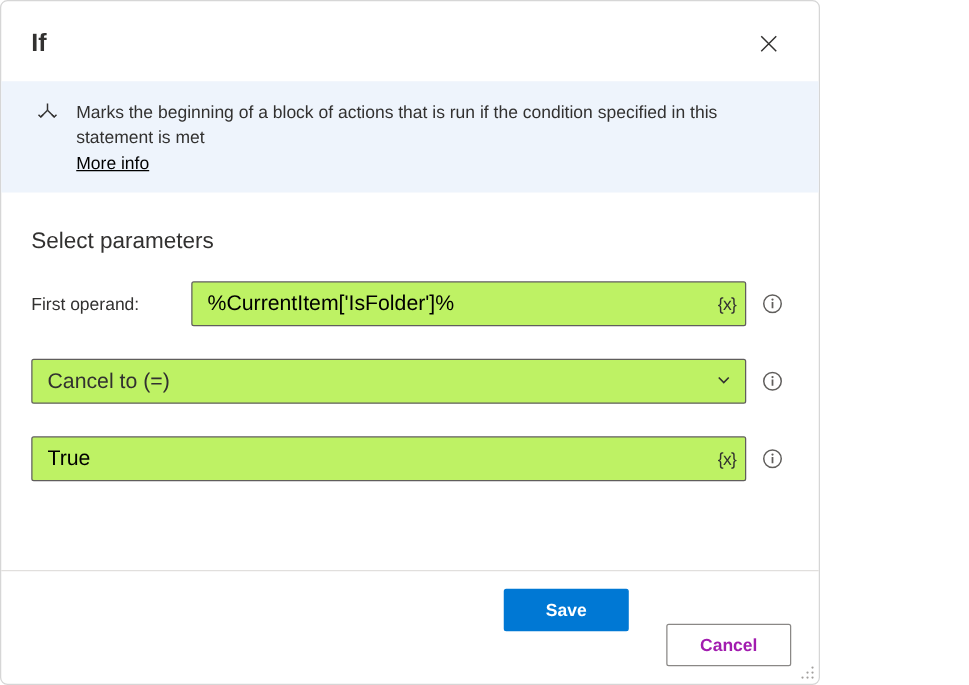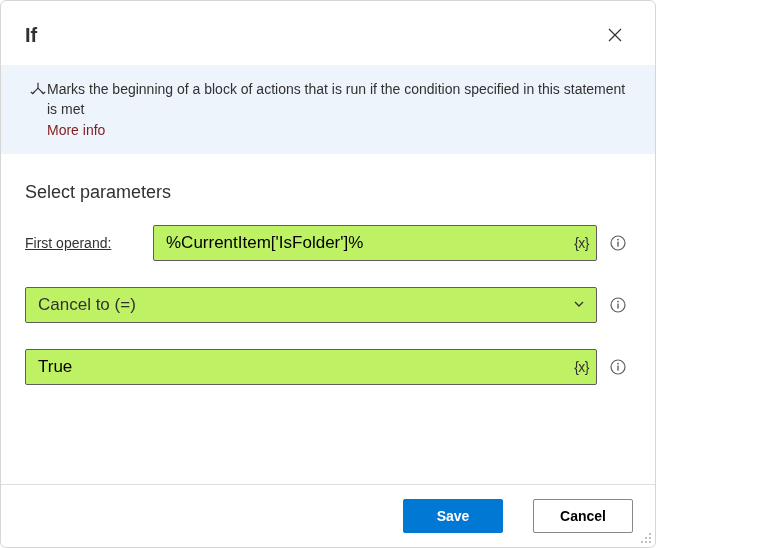--- a/index.html
+++ b/index.html
@@ -33,30 +33,32 @@
   .close-btn {
     width: 32px; height: 32px;
     display: flex; align-items: center; justify-content: center;
     cursor: pointer;
     border-radius: 2px;
   }
   .info-banner {
     background: #eef4fc;
     padding: 14px 28px 14px 28px;
     display: flex;
+    gap: 14px;
   }
   .banner-icon {
     flex-shrink: 0;
     margin-top: 2px;
   }
   .banner-text {
     line-height: 1.45;
   }
   .more-link {
-    color: #7f1d1d;
+    color: #000000;
+    text-decoration: underline;
     cursor: pointer;
   }
   .body {
     padding: 28px 28px 0 24px;
     flex: 1;
     overflow: auto;
   }
   .section-title {
     font-size: 18px;
     font-weight: 400;
@@ -65,21 +67,20 @@
   }
   .param-row {
     display: flex;
     align-items: center;
     margin-bottom: 26px;
   }
   .param-label {
     width: 128px;
     flex-shrink: 0;
     color: #323130;
-    text-decoration: underline;
   }
   .field-wrap {
     flex: 1;
     position: relative;
   }
   .field {
     width: 100%;
     height: 36px;
     border: 1px solid #605e5c;
     border-radius: 2px;
@@ -141,22 +142,23 @@
     justify-content: center;
     font-family: inherit;
   }
   .btn-primary {
     background: #0078d4;
     color: #fff;
     border: 1px solid #0078d4;
   }
   .btn-secondary {
     background: #fff;
-    color: #000000;
+    color: #a21caf;
     border: 1px solid #8a8886;
+    margin-top: 28px;
   }
   .resize-grip {
     position: absolute;
     right: 3px;
     bottom: 3px;
     pointer-events: none;
   }
 </style>
 </head>
 <body>

